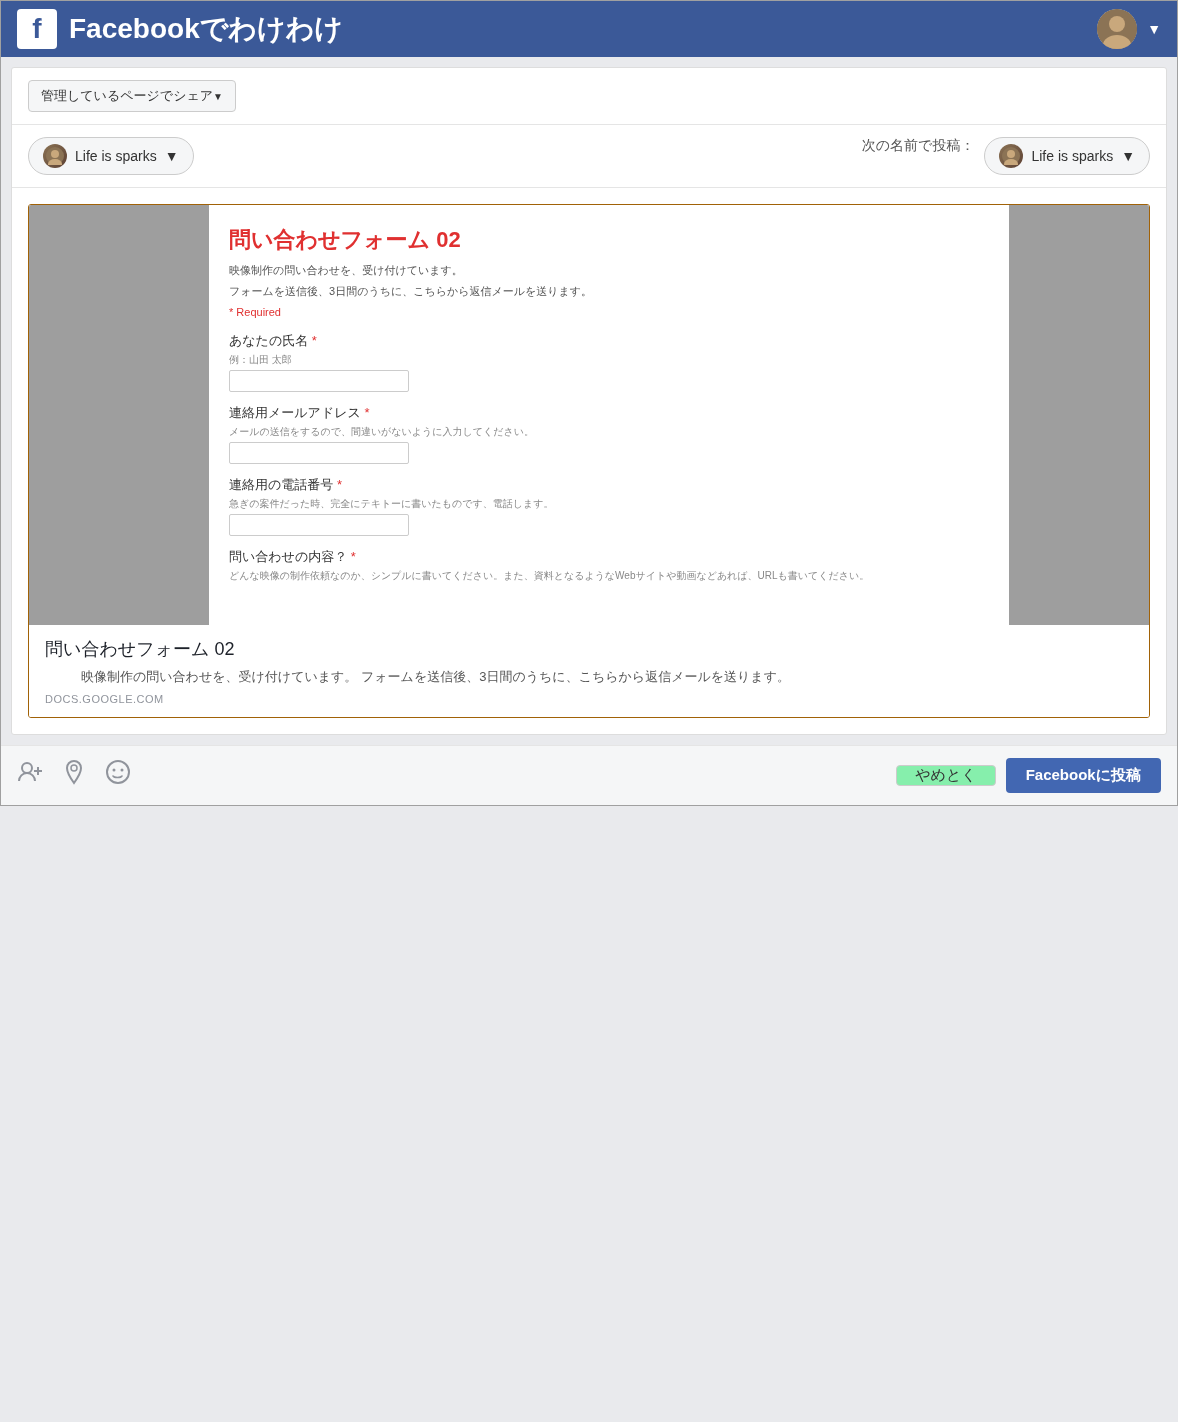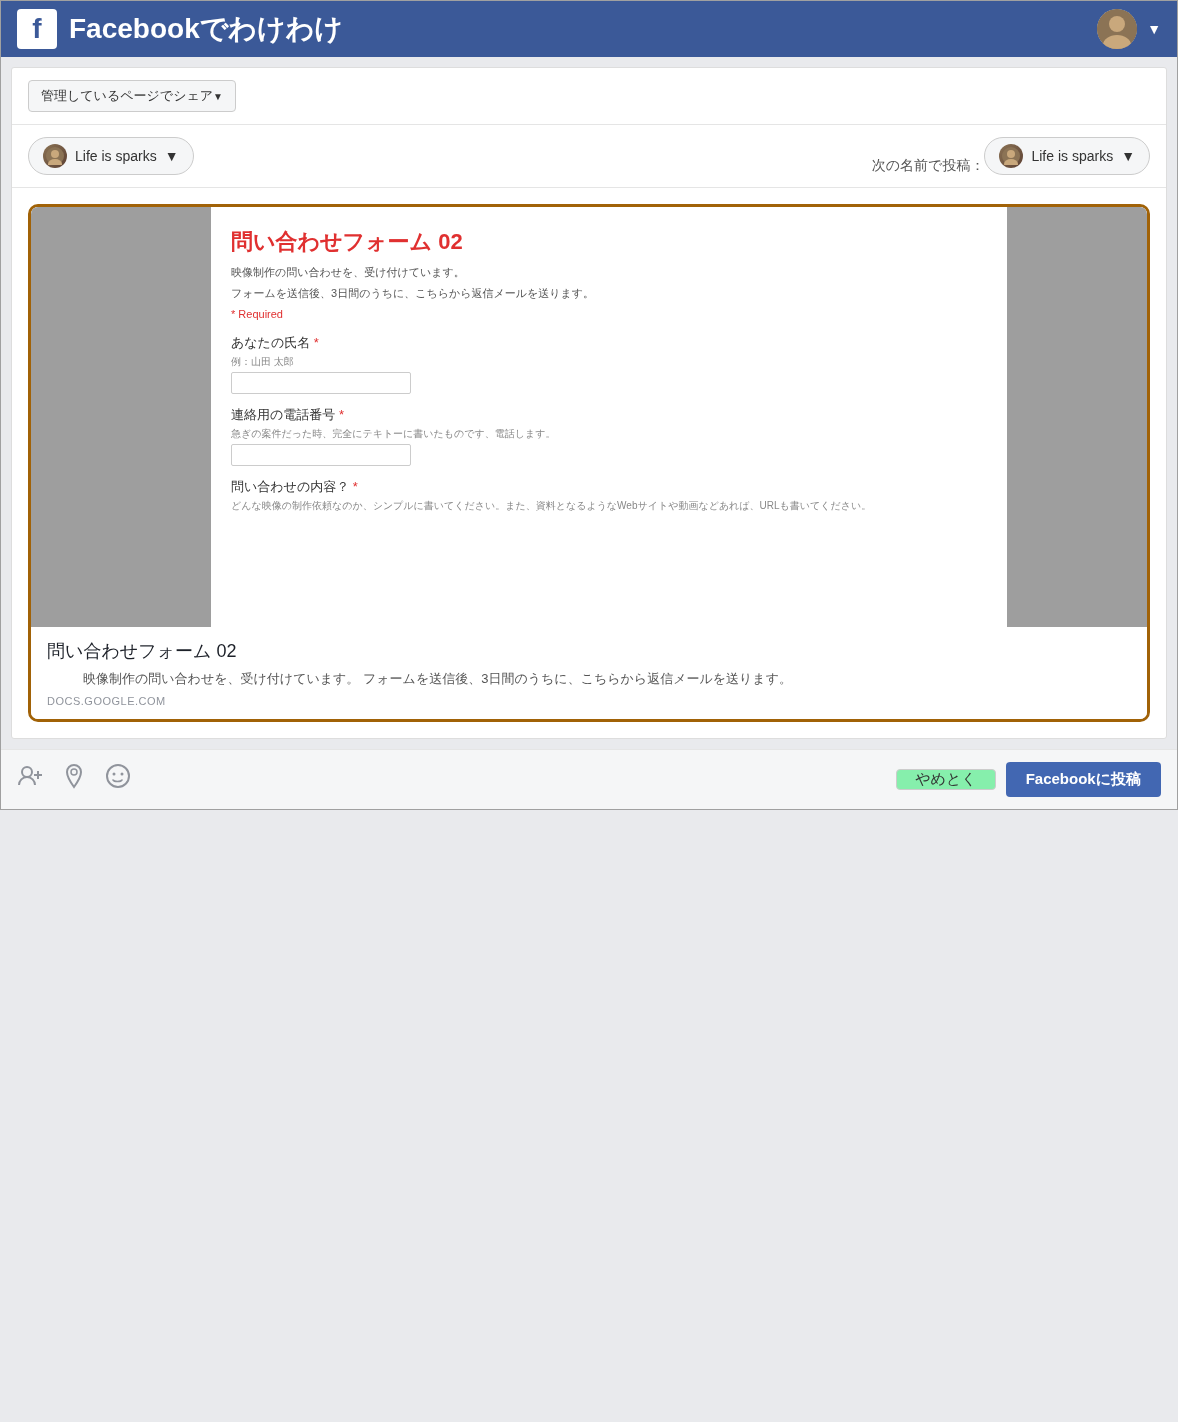--- a/index.html
+++ b/index.html
@@ -127,21 +127,22 @@
       border-radius: 50%;
       background: linear-gradient(135deg, #8B7355, #5C4033);
       display: flex;
       align-items: center;
       justify-content: center;
       font-size: 12px;
       color: #fff;
     }
     .posting-as {
       display: flex;
-      align-items: flex-end;
+      align-items: flex-start;
+      gap: 10px;
       font-size: 14px;
       color: #333;
     }
     .posting-as-label {
       color: #555;
     }
     .posting-as-btn {
       display: inline-flex;
       align-items: center;
       gap: 8px;
@@ -158,22 +159,22 @@
       padding: 16px;
     }
     .post-text {
       font-size: 15px;
       color: #1d2129;
       line-height: 1.6;
       margin-bottom: 16px;
     }
     
     .link-preview {
-      border: 3px solid #a16207;
-      border-radius: 10px;
+      border: 1px solid #a16207;
+      border-radius: 3px;
       overflow: hidden;
     }
     .preview-image {
       width: 100%;
       height: 420px;
       background: #f0f0f0;
       position: relative;
       display: flex;
     }
     .preview-image-left {
@@ -374,20 +375,27 @@
             <div class="form-required">* Required</div>
 
             <div class="form-field">
               <div class="form-field-label">
                 <span>あなたの氏名</span><span class="required-star"> *</span>
               </div>
               <div class="form-field-hint">例：山田 太郎</div>
               <div class="form-field-input"></div>
             </div>
 
+            <div class="form-field">
+              <div class="form-field-label">
+                <span>連絡用メールアドレス</span><span class="required-star"> *</span>
+              </div>
+              <div class="form-field-hint">メールの送信をするので、間違いがないように入力してください。</div>
+              <div class="form-field-input"></div>
+            </div>
 
             <div class="form-field">
               <div class="form-field-label">
                 <span>連絡用の電話番号</span><span class="required-star"> *</span>
               </div>
               <div class="form-field-hint">急ぎの案件だった時、完全にテキトーに書いたものです、電話します。</div>
               <div class="form-field-input"></div>
             </div>
 
             <div class="form-field">

